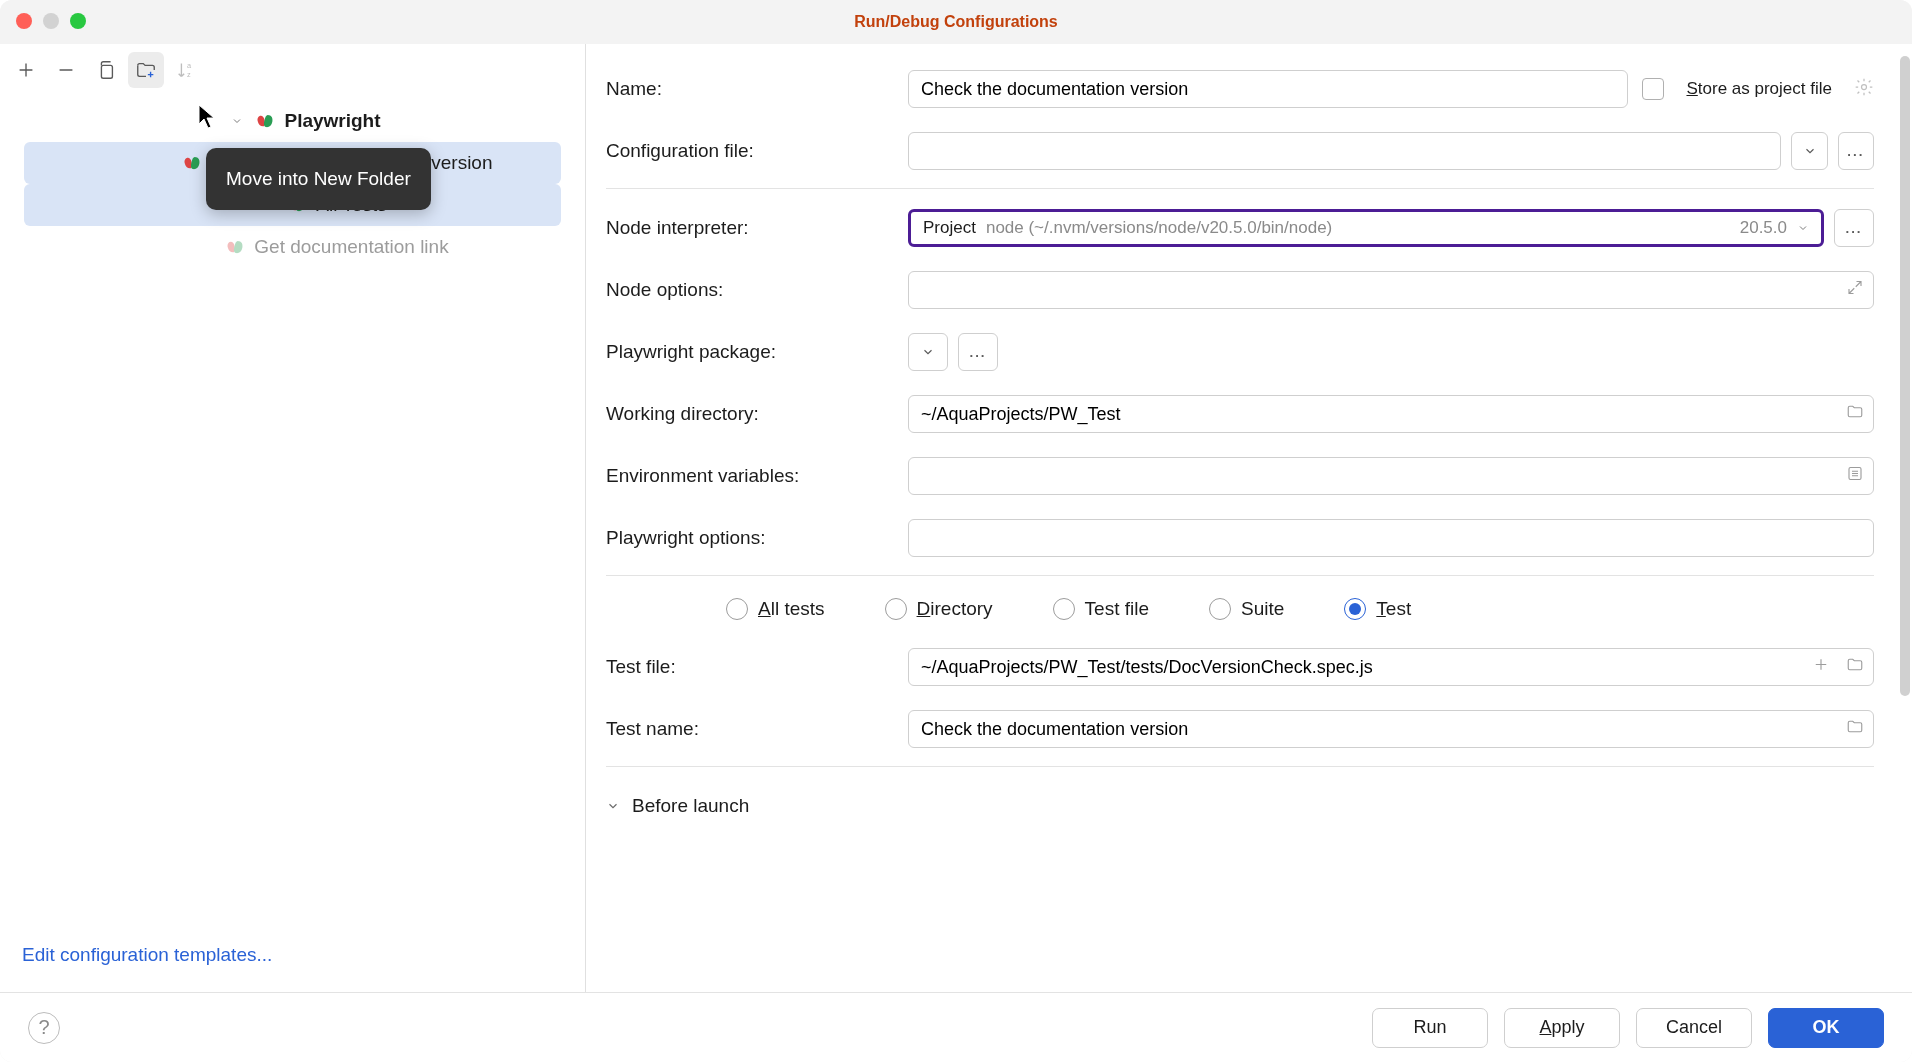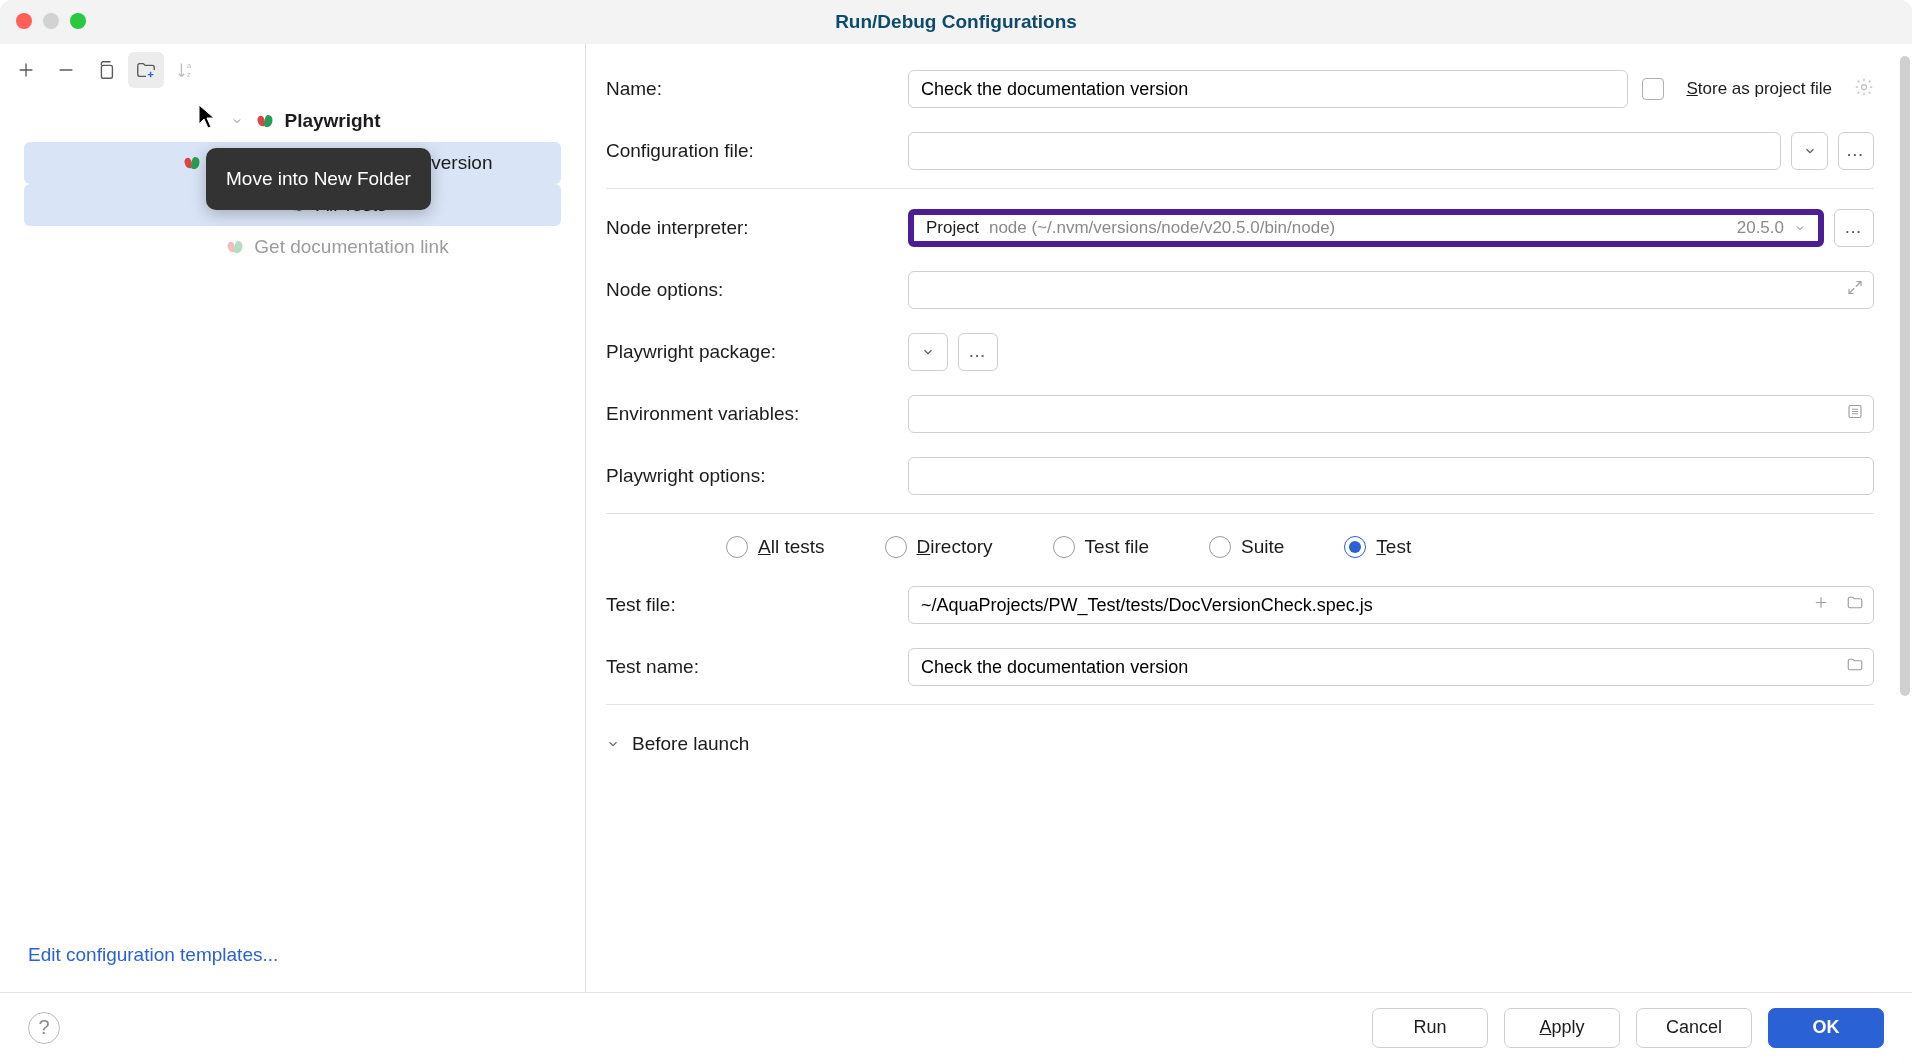--- a/index.html
+++ b/index.html
@@ -33,21 +33,21 @@
     position: relative;
   }
   .traffic-lights {
     position: absolute; left: 16px; top: 13px;
     display: flex; gap: 11px;
   }
   .tl { width: 16px; height: 16px; border-radius: 50%; }
   .tl.red { background: #ff5f57; }
   .tl.yellow { background: #d2d2d2; }
   .tl.green { background: #28c840; }
-  .title { font-weight: 600; font-size: 19px; color: #0c4a6e; }
+  .title { font-weight: 600; font-size: 16px; color: #c2410c; }
 
   .main-area {
     flex: 1;
     display: flex;
     min-height: 0;
   }
 
   
   .sidebar {
     width: 586px;
@@ -89,21 +89,21 @@
   .tree-chevron svg { width: 12px; height: 12px; stroke: #7a7a7a; fill: none; stroke-width:2; }
   .tree-label { font-size: 19px; }
   .tree-label.bold { font-weight: 700; }
   .tree-row.depth2 { padding-left: 88px; margin: 0 20px; }
   .tree-row.selected { background: #d9e4f6; }
   .pw-icon { width: 22px; height: 16px; position: relative; }
   .pw-icon svg { width: 22px; height: 16px; }
   .pw-icon.dim { opacity: 0.35; }
 
   .sidebar-bottom-link {
-    padding: 18px 22px 26px 28px;
+    padding: 18px 22px 26px 22px;
     font-size: 19px;
     color: #2a62d6;
     cursor: pointer;
   }
 
   
   .form-col {
     flex: 1;
     display: flex;
     flex-direction: column;
@@ -162,21 +162,21 @@
     display:flex; align-items:center; justify-content:center;
     color:#5a5a5a;
     cursor:pointer;
   }
   .icon-btn svg { width:14px; height:14px; stroke:currentColor; fill:none; stroke-width:2; }
   .icon-btn.ellipsis span { font-weight:700; letter-spacing:2px; color:#5a5a5a;}
   .drop-btn { width: 40px; }
 
   .combo {
     height: 38px; flex:1;
-    border: 6px solid #4c1d95; border-radius: 6px;
+    border: 3px solid #4c1d95; border-radius: 6px;
     display:flex; align-items:center;
     padding: 8px 12px;
     background:#fff;
     gap: 10px;
   }
   .combo .primary { color:#1c1c1c; }
   .combo .secondary { color:#8a8a8a; }
   .combo .spacer { flex:1; }
   .combo .version { color:#8a8a8a; }
   .combo svg.chev { width:12px; height:12px; stroke:#7a7a7a; fill:none; stroke-width:2;}
@@ -453,20 +453,33 @@
               <svg viewBox="0 0 24 24">
                   <path d="M6 9l6 6 6-6"></path>
                 </svg>
             </button>
             <button class="icon-btn ellipsis">
                 <span>...</span>
               </button>
           </div>
         </div>
 
+        <div class="row">
+          <div class="label">Working directory:</div>
+          <div class="field">
+            <div class="input-with-inner-icon">
+              <input class="text-input" value="~/AquaProjects/PW_Test" style="">
+              <span class="inner-icon">
+                <svg viewBox="0 0 24 24">
+                    <path d="M3 7a2 2 0 0 1 2-2h4l2 2h8a2 2 0 0 1 2 2v8a2 2 0 0 1-2 2H5a2 2 0 0 1-2-2V7z"></path>
+                  </svg>
+              </span>
+            </div>
+          </div>
+        </div>
 
         <div class="row">
           <div class="label">Environment variables:</div>
           <div class="field">
             <div class="input-with-inner-icon">
               <input class="text-input" value="" style="">
               <span class="inner-icon">
                 <svg viewBox="0 0 24 24">
                     <rect x="4" y="4" width="16" height="16" rx="2"></rect>
                     <path d="M8 9h8M8 12h8M8 15h8"></path>

